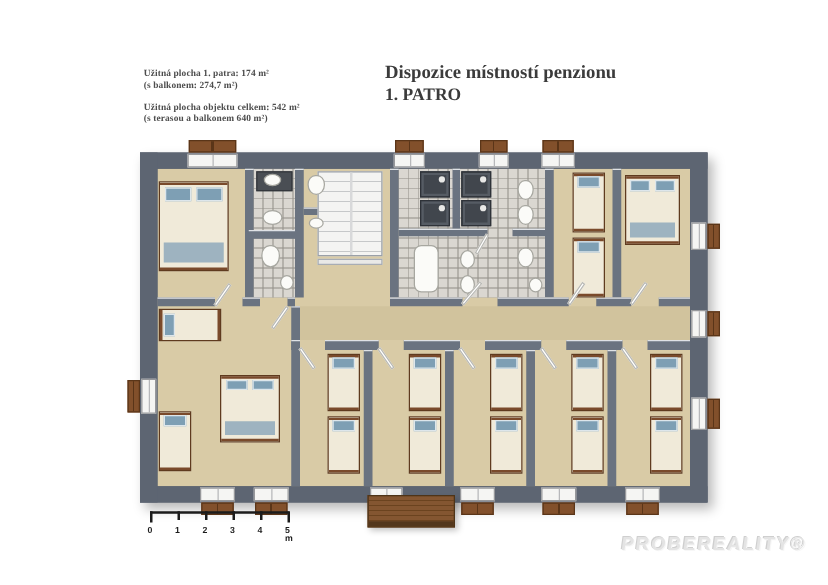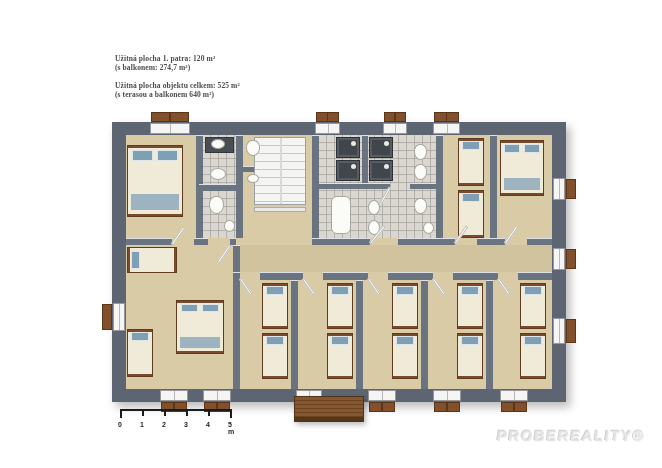--- a/index.html
+++ b/index.html
@@ -61,27 +61,31 @@
   .watermark{position:absolute;left:497px;top:427px;font-family:"Liberation Sans",sans-serif;
      font-weight:bold;font-size:15px;letter-spacing:1.5px;color:#e4e4e4;transform:skewX(-8deg);
      text-shadow:1px 1px 0 #f7f7f7,-1px -1px 0 #cfcfcf;}
 </style>
 </head>
 <body>
 
 <div class="page">
 
   <div class="info-block">
-    <div>Užitná plocha 1. patra: 120 m²</div>
+    <div>Užitná plocha 1. patra: 174 m²</div>
     <div>(s balkonem: 274,7 m²)</div>
     <div class="info-gap"></div>
-    <div>Užitná plocha objektu celkem: 525 m²</div>
+    <div>Užitná plocha objektu celkem: 542 m²</div>
     <div>(s terasou a balkonem 640 m²)</div>
   </div>
 
+  <div class="title-block">
+    <div class="title-line1">Dispozice místností penzionu</div>
+    <div class="title-line2">1. PATRO</div>
+  </div>
 
   <div id="plan">
       <div class="base" style="left: 112px; top: 122px; width: 454px; height: 280px;"></div>
       <div class="floor" style="left: 126px; top: 135px; width: 426px; height: 254px;"></div>
       <div class="floor-corridor" style="left: 240px; top: 245px; width: 312px; height: 27px;"></div>
       <div class="floor-tile" style="left: 203px; top: 135px; width: 33px; height: 103px;"></div>
       <div class="floor-tile" style="left: 319px; top: 135px; width: 117px; height: 103px;"></div>
       <div class="wall wall-outer" style="left: 112px; top: 122px; width: 454px; height: 13px;"></div>
       <div class="wall wall-outer" style="left: 112px; top: 389px; width: 454px; height: 13px;"></div>
       <div class="wall wall-outer" style="left: 112px; top: 122px; width: 14px; height: 280px;"></div>

